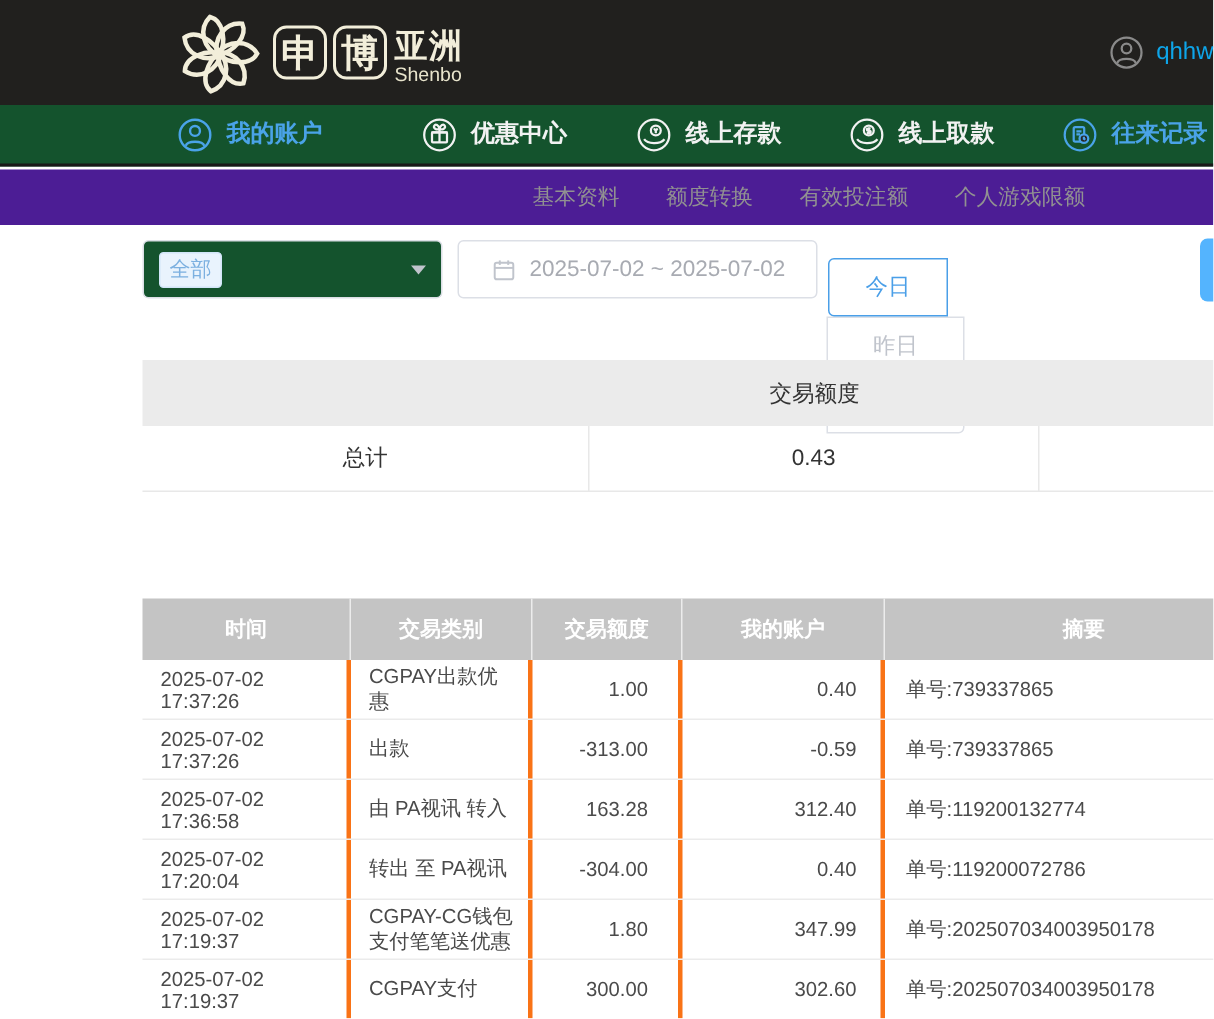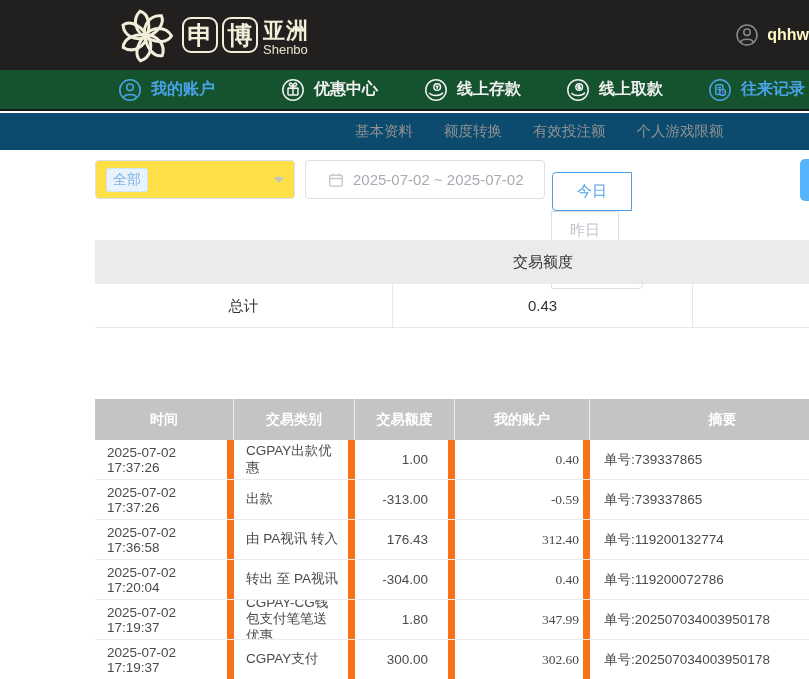--- a/index.html
+++ b/index.html
@@ -13,84 +13,84 @@
   .logo-box { position:absolute; top:17px; width:36px; height:36px; border:2.5px solid #f2eeda;
               border-radius:9px; color:#f2eeda; font-size:25px; font-weight:bold;
               display:flex; align-items:center; justify-content:center; }
   .logo-box.b1 { left:182px; }
   .logo-box.b2 { left:222px; }
   .logo-region { position:absolute; left:263px; top:20px; color:#f2eeda; }
   .logo-region .cn { font-size:22px; font-weight:bold; letter-spacing:1px; line-height:22px; }
   .logo-region .en { font-size:13px; line-height:15px; color:#e8e4cc; }
   .user-area { position:absolute; right:0; top:0; height:70px; display:flex; align-items:center; }
   .user-icon { color:#8a8a8a; margin-right:8px; display:flex; }
-  .user-name { color:#fef9c3; font-size:16px; font-weight:bold; }
+  .user-name { color:#0ea5e9; font-size:16px; font-weight:normal; }
 
   
   .mainnav { position:absolute; left:0; top:70px; width:809px; height:41px; background:#14532d;
              border-bottom:2px solid #191918; }
   .nav-item { position:absolute; top:0; height:39px; display:flex; align-items:center; gap:9px;
               color:#f2f2f2; font-size:16px; font-weight:bold; cursor:pointer; white-space:nowrap; }
   .nav-item.active { color:#4aa3e8; }
   .nav-item .nicon { display:flex; }
 
   
-  .subnav { position:absolute; left:0; top:113px; width:809px; height:37px; background:#0c4a6e;
+  .subnav { position:absolute; left:0; top:113px; width:809px; height:37px; background:#4c1d95;
             display:flex; align-items:center; gap:31px; padding-left:355px; }
   .subnav-item { color:#919191; font-size:14.5px; cursor:pointer; white-space:nowrap; }
 
   
   .filter-row { position:absolute; left:0; top:160px; width:809px; height:40px; }
-  .type-select { position:absolute; left:95px; top:0; width:200px; height:39px; background:#fde047;
+  .type-select { position:absolute; left:95px; top:0; width:200px; height:39px; background:#14532d;
                  border:1px solid #dcdfe6; border-radius:4px; display:flex; align-items:center;
                  padding:0 10px; cursor:pointer; }
   .type-chip { background:#e9f3fd; border:1px solid #d2e5f8; color:#7cb0e0; font-size:14px;
                padding:2px 6px; border-radius:3px; }
   .select-caret { margin-left:auto; width:0; height:0; border-left:5px solid transparent;
                   border-right:5px solid transparent; border-top:6px solid #c0c4cc; }
   .date-input { position:absolute; left:305px; top:0; width:240px; height:39px; background:#fff;
                 border:1px solid #dcdfe6; border-radius:4px; display:flex; align-items:center;
                 gap:9px; padding:0 14px 0 22px; cursor:pointer; }
   .date-text { color:#a8abb2; font-size:15px; white-space:nowrap; }
   .btn-group { position:absolute; left:552px; top:12px; display:flex;flex-direction:column; }
   .qbtn { height:39px; background:#fff; border:1px solid #dcdfe6; color:#c0c4cc; font-size:15px;
           display:flex; align-items:center; justify-content:center; cursor:pointer; }
   .qbtn.b0 { width:80px; border-radius:4px 0 0 4px; }
-  .qbtn.b1 { width:68px; margin-left:-1px;text-align:center; }
+  .qbtn.b1 { width:92px; margin-left:-1px;text-align:center; }
   .qbtn.b2 { width:92px; margin-left:-1px; border-radius:0 4px 4px 0; }
   .qbtn.active { border-color:#4a9fe8; color:#4a9fe8; z-index:2; }
   .search-btn { position:absolute; left:800px; top:-1px; width:60px; height:42px; background:#54b4fe;
                 border:none; border-radius:5px; cursor:pointer; }
 
   
   .summary { position:absolute; left:95px; top:240px; width:760px; }
   .sum-head { height:44px; background:#ebebeb; display:flex; align-items:center; }
   .sum-head .c1 { width:298px; }
   .sum-head .c2 { width:300px; text-align:center; color:#333; font-size:15px; }
   .sum-body { height:44px; display:flex; align-items:center; border-bottom:1px solid #e8e8e8; }
   .sum-body .c1 { width:298px; text-align:center; color:#333; font-size:15px; border-right:1px solid #e8e8e8; height:44px; line-height:44px; }
   .sum-body .c2 { width:300px; text-align:center; color:#333; font-size:15px; border-right:1px solid #e8e8e8; height:44px; line-height:44px; }
 
   
   .txn { position:absolute; left:95px; top:399px; width:760px; font-size:13.5px; color:#4a4a4a; }
   .txn-head { height:41px; background:#c4c4c4; display:flex; color:#fff; font-weight:bold; font-size:14px; }
   .txn-head > div { display:flex; align-items:center; justify-content:center; border-right:1px solid #ececec; }
   .txn-head > div:last-child { border-right:none; }
   .txn-row { height:40px; display:flex; border-bottom:1px solid #ebebeb; }
-  .txn-row > div { display:flex; align-items:center; border-right:7px solid #f97316; overflow:hidden; }
+  .txn-row > div { display:flex; align-items:center; border-right:3px solid #f97316; overflow:hidden; }
   .txn-row > div:last-child { border-right:none; }
   .col-time { width:139px; }
   .col-type { width:121px; }
   .col-amount { width:100px; }
   .col-balance { width:135px; }
   .col-memo { flex:1; }
   .txn-row .col-time { padding-left:12px; }
   .txn-row .col-type { padding:0 8px 0 12px; line-height:1.2; }
   .txn-row .col-amount { justify-content:flex-end; padding-right:20px; }
-  .txn-row .col-balance { justify-content:flex-end; padding-right:4px;font-family:Liberation Serif, serif; }
+  .txn-row .col-balance { justify-content:flex-end; padding-right:16px; }
   .txn-row .col-memo { padding-left:14px; }
 </style>
 </head>
 <body>
 
 <div class="page">
 
   <div class="topbar">
     <div class="logo-flower">
       <svg width="64" height="60" viewBox="-40 -40 80 80">
@@ -244,21 +244,21 @@
     <div class="txn-row">
       <div class="col-time">2025-07-02 17:37:26</div>
       <div class="col-type">出款</div>
       <div class="col-amount">-313.00</div>
       <div class="col-balance">-0.59</div>
       <div class="col-memo">单号:739337865</div>
     </div>
     <div class="txn-row">
       <div class="col-time">2025-07-02 17:36:58</div>
       <div class="col-type">由 PA视讯 转入</div>
-      <div class="col-amount">176.43</div>
+      <div class="col-amount">163.28</div>
       <div class="col-balance">312.40</div>
       <div class="col-memo">单号:119200132774</div>
     </div>
     <div class="txn-row">
       <div class="col-time">2025-07-02 17:20:04</div>
       <div class="col-type">转出 至 PA视讯</div>
       <div class="col-amount">-304.00</div>
       <div class="col-balance">0.40</div>
       <div class="col-memo">单号:119200072786</div>
     </div>

